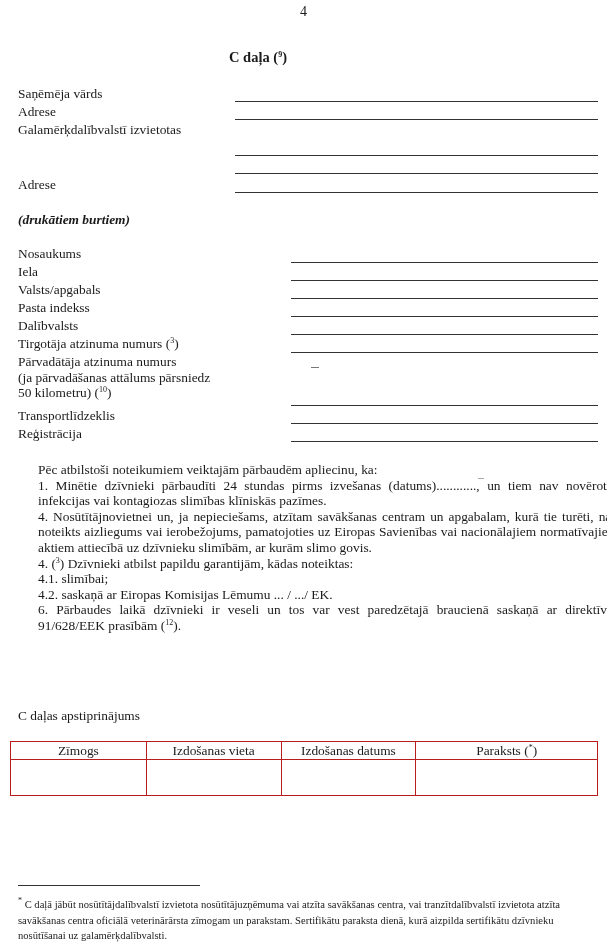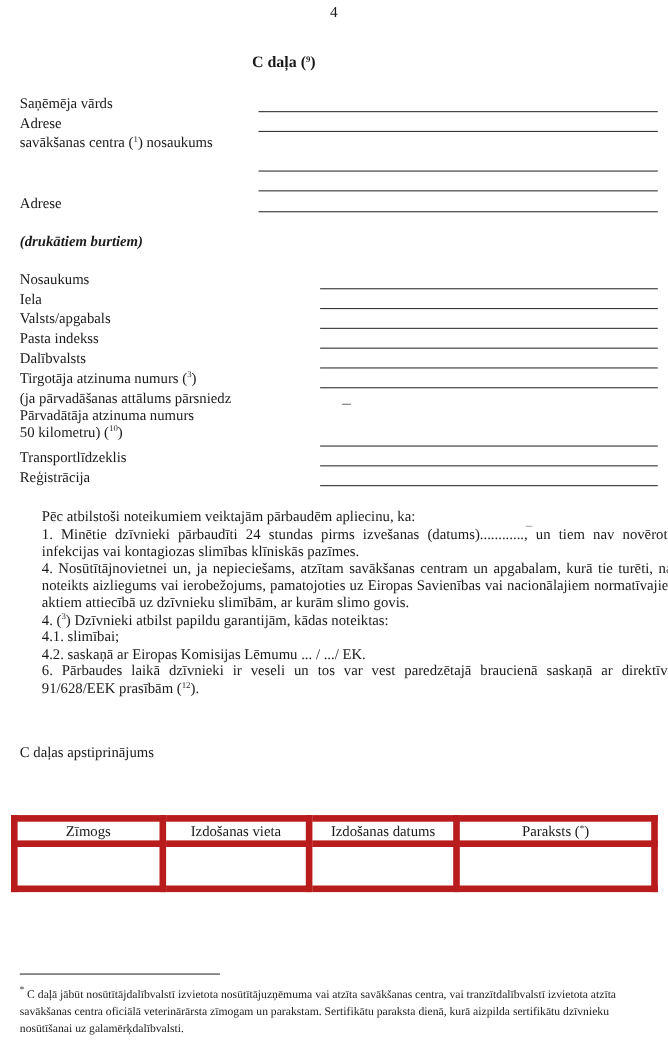--- a/index.html
+++ b/index.html
@@ -17,41 +17,41 @@
   .s1rule { left: 235px; width: 363px; }
   .s2rule { left: 291px; width: 307px; }
   .dash { left: 311px; top: 367px; width: 8px; border-top: 1px solid #777; }
   .para { left: 18px; width: 580px; text-align: justify; margin-left: 20px; }
   .para p { margin: 0; }
   .italic { font-style: italic; font-weight: bold; }
   table.conf {
     position: absolute; left: 10px; top: 741px; width: 588px;
     border-collapse: collapse; font-family: "Liberation Serif", serif; font-size: 13.4px;
   }
-  table.conf th, table.conf td { border: 6px solid #b91c1c; padding: 0; text-align: center; font-weight: normal; }
+  table.conf th, table.conf td { border: 1px solid #b91c1c; padding: 0; text-align: center; font-weight: normal; }
   table.conf th { height: 17px; line-height: 16px; }
   table.conf td { height: 35px; }
   .fn-rule { left: 18px; top: 885px; width: 182px; border-top: 1px solid #333; }
   .footnote { left: 18px; top: 897px; width: 580px; font-size: 10.6px; line-height: 15.5px; }
   .tick { left: 478px; top: 478px; width: 6px; border-top: 1px solid #aaa; }
 </style>
 </head>
 <body>
 
 <div class="abs page-num">4</div>
 <div class="abs title"><span>C daļa (</span><sup>9</sup><span>)</span></div>
 
 <div class="abs label" style="top:86px">Saņēmēja vārds</div>
 <div class="abs rule s1rule" style="top:101px"></div>
 
 <div class="abs label" style="top:104px">Adrese</div>
 <div class="abs rule s1rule" style="top:119px"></div>
 
 <div class="abs label" style="top:122px">
-  <div><span>savākšanas centra (</span><sup>1</sup><span>) nosaukums</span></div>
+  <div>Galamērķdalībvalstī izvietotas</div>
 </div>
 <div class="abs rule s1rule" style="top:155px"></div>
 <div class="abs rule s1rule" style="top:173px"></div>
 
 <div class="abs label" style="top:177px">Adrese</div>
 <div class="abs rule s1rule" style="top:192px"></div>
 
 <div class="abs label italic" style="top:212px">(drukātiem burtiem)</div>
 
 <div class="abs label" style="top:246px">Nosaukums</div>
@@ -66,22 +66,22 @@
 <div class="abs label" style="top:300px">Pasta indekss</div>
 <div class="abs rule s2rule" style="top:316px"></div>
 
 <div class="abs label" style="top:318px">Dalībvalsts</div>
 <div class="abs rule s2rule" style="top:334px"></div>
 
 <div class="abs label" style="top:336px"><span>Tirgotāja atzinuma numurs (</span><sup>3</sup><span>)</span></div>
 <div class="abs rule s2rule" style="top:352px"></div>
 
 <div class="abs label" style="top:354px">
+  <div>Pārvadātāja atzinuma numurs</div>
   <div>(ja pārvadāšanas attālums pārsniedz</div>
-  <div>Pārvadātāja atzinuma numurs</div>
   <div><span>50 kilometru) (</span><sup>10</sup><span>)</span></div>
 </div>
 <div class="abs rule dash"></div>
 <div class="abs rule s2rule" style="top:405px"></div>
 
 <div class="abs label" style="top:408px">Transportlīdzeklis</div>
 <div class="abs rule s2rule" style="top:423px"></div>
 
 <div class="abs label" style="top:426px">Reģistrācija</div>
 <div class="abs rule s2rule" style="top:441px"></div>
@@ -90,21 +90,21 @@
 <div class="abs para" style="top:462px">
   <p>Pēc atbilstoši noteikumiem veiktajām pārbaudēm apliecinu, ka:</p>
   <p>1. Minētie dzīvnieki pārbaudīti 24 stundas pirms izvešanas (datums)............, un tiem nav novērotas infekcijas vai kontagiozas slimības klīniskās pazīmes.</p>
   <p>4. Nosūtītājnovietnei un, ja nepieciešams,  atzītam savākšanas centram un apgabalam, kurā tie turēti, nav noteikts aizliegums vai ierobežojums, pamatojoties uz Eiropas Savienības vai nacionālajiem normatīvajiem aktiem attiecībā uz dzīvnieku slimībām, ar kurām slimo govis.</p>
   <p><span>4. (</span><sup>3</sup><span>) Dzīvnieki atbilst papildu garantijām, kādas noteiktas:</span></p>
   <p>4.1. slimībai;</p>
   <p>4.2. saskaņā ar Eiropas Komisijas Lēmumu ... / .../ EK.</p>
   <p><span>6. Pārbaudes laikā dzīvnieki ir veseli un tos var vest paredzētajā braucienā saskaņā ar direktīvas 91/628/EEK prasībām (</span><sup>12</sup><span>).</span></p>
 </div>
 
-<div class="abs label" style="top:676px">C daļas apstiprinājums</div>
+<div class="abs label" style="top:708px">C daļas apstiprinājums</div>
 
 <table class="conf">
   <colgroup>
     <col style="width:136px">
       <col style="width:135px">
       <col style="width:135px">
       <col style="width:182px">
   </colgroup>
   <tbody>
       <tr>

